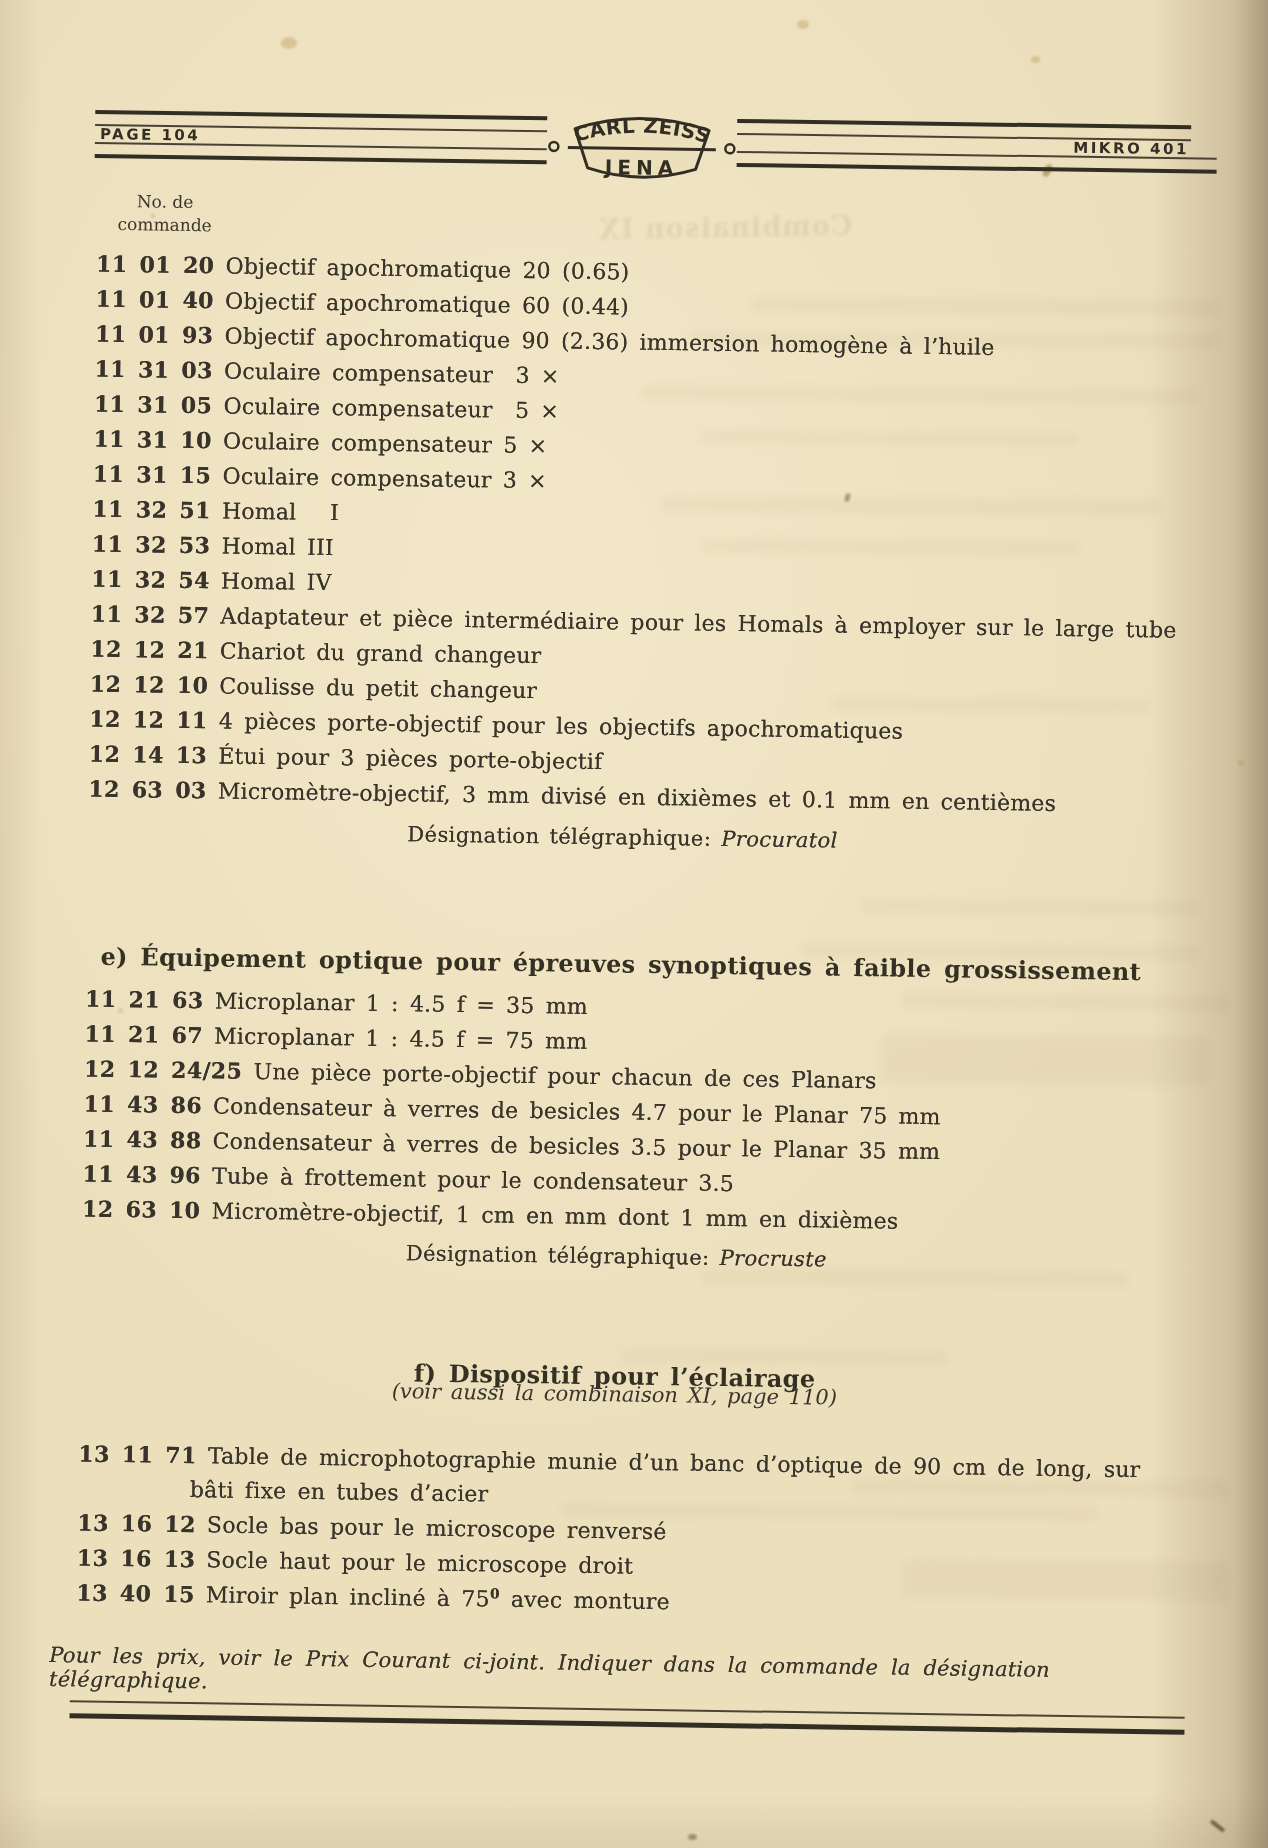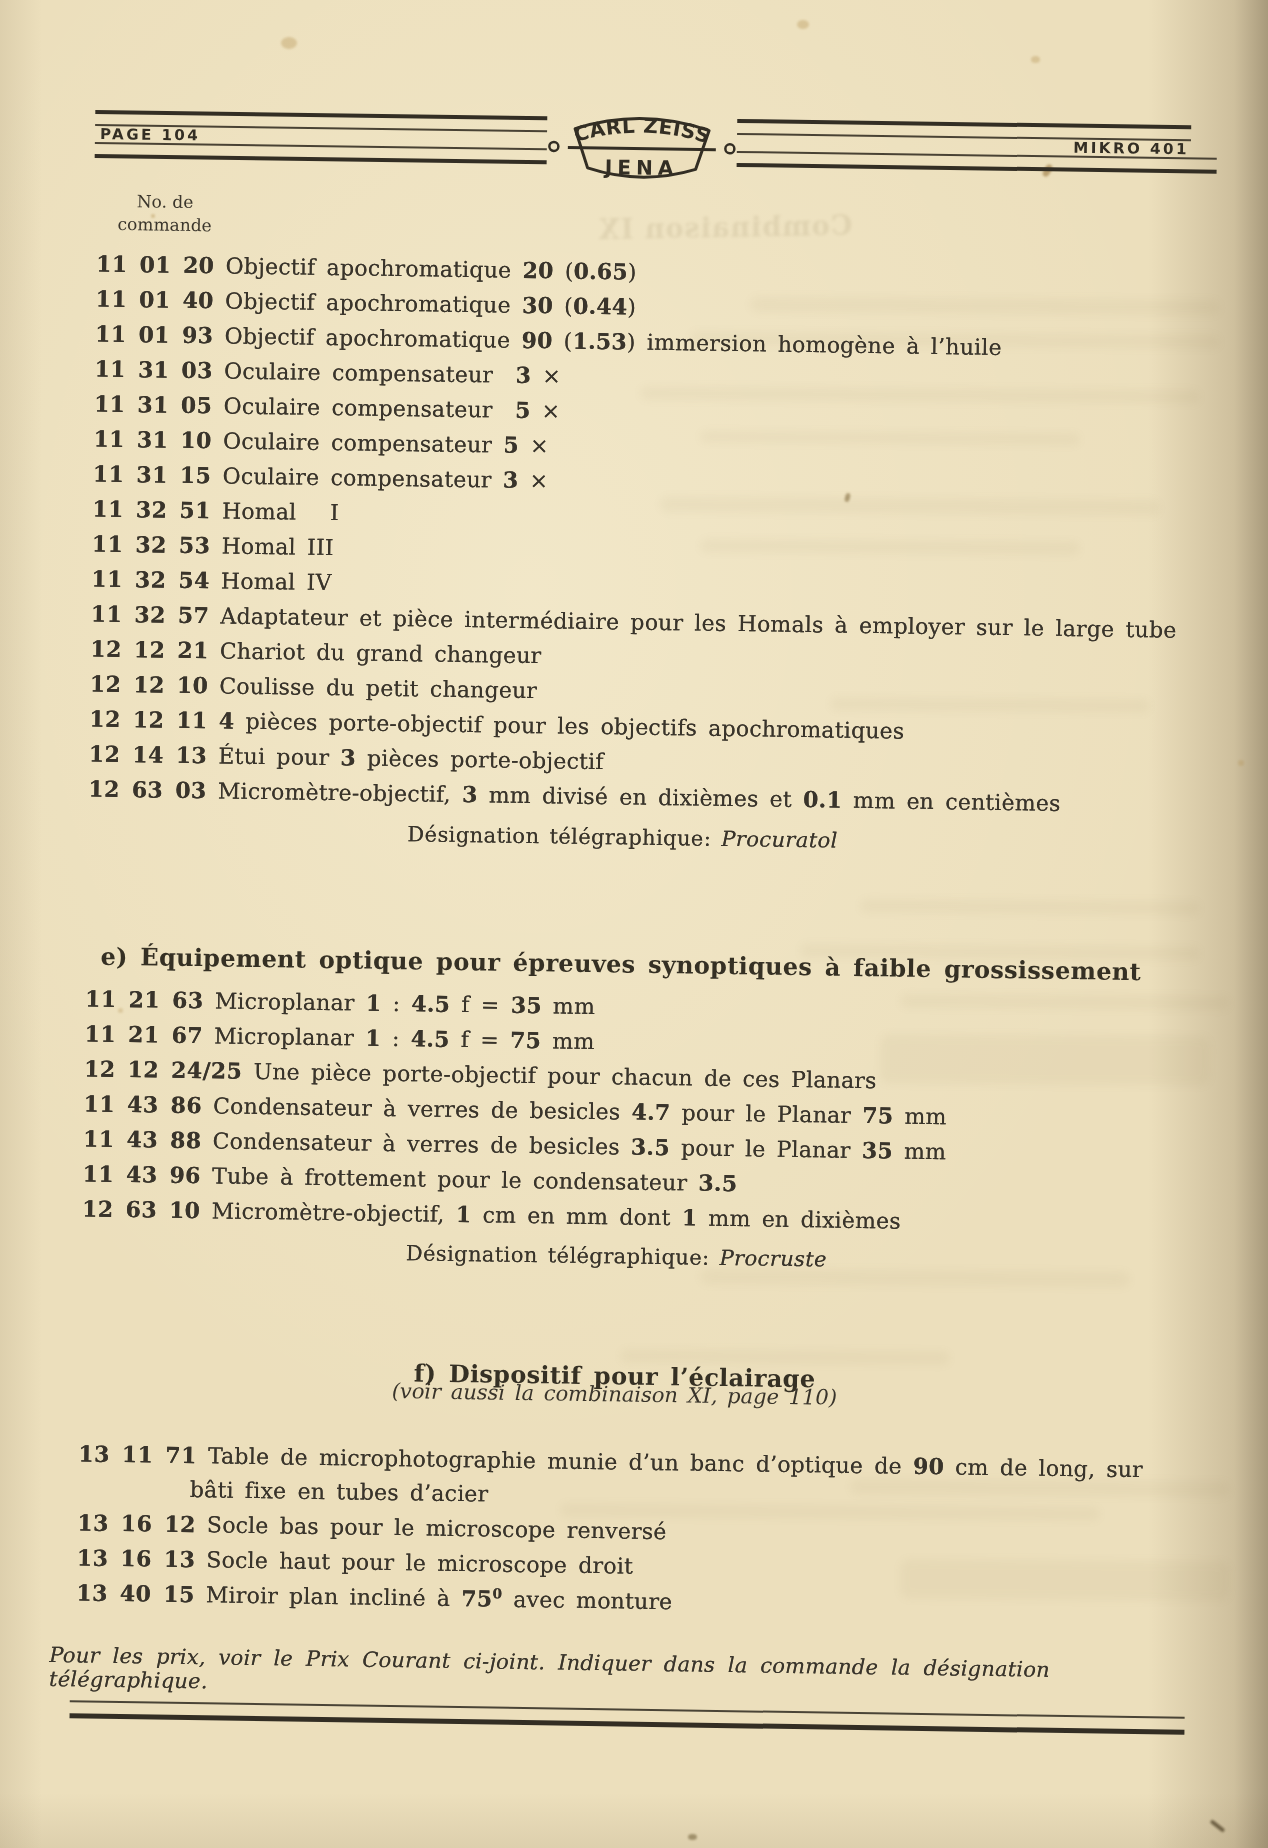--- a/index.html
+++ b/index.html
@@ -82,21 +82,21 @@
     position:absolute;top:189px;left:120px;width:96px;text-align:center;
     font-size:17px;line-height:23px;color:#3b362c;
   }
   .list{position:absolute;left:100px;width:1142px;font-size:22px;line-height:34px;}
   .list1{top:246px;}
   .list2{top:981px;}
   .list3{top:1436px;}
   .item{padding-left:112px;text-indent:-112px;white-space:pre-wrap;
     letter-spacing:.2px;word-spacing:4px;text-shadow:0 0 .4px rgba(57,52,43,.85);}
   .item .no{font-weight:700;letter-spacing:.4px;}
-  .item .desc b{font-weight:700;}
+  .item .desc b{font-weight:400;}
   .item .desc sup{font-size:62%;font-weight:700;vertical-align:super;line-height:0;}
   .tg{position:absolute;left:70px;width:1130px;text-align:center;font-size:21px;
     letter-spacing:.4px;word-spacing:3px;text-shadow:0 0 .4px rgba(57,52,43,.85);}
   .tg1{top:817px;} .tg2{top:1236px;}
   .tg i{font-style:italic;}
   .sec{position:absolute;left:70px;width:1130px;text-align:center;font-weight:700;
     font-size:24px;letter-spacing:.3px;word-spacing:4px;color:#353024;}
   .sec-e{top:921px;} .sec-f{top:1333px;}
   .sub-f{position:absolute;top:1374px;left:70px;width:1130px;text-align:center;
     font-style:italic;font-size:21px;word-spacing:3px;}
@@ -164,22 +164,22 @@
 
   <div class="skew">
 
     <div class="colhead">
       <div>No. de</div>
       <div>commande</div>
     </div>
 
     <section class="list list1">
         <div class="item"><b class="no">11 01 20</b> <span class="desc">Objectif apochromatique <b>20</b> (<b>0.65</b>)</span></div>
-        <div class="item"><b class="no">11 01 40</b> <span class="desc">Objectif apochromatique <b>30</b> (<b>0.44</b>)</span></div>
-        <div class="item"><b class="no">11 01 93</b> <span class="desc">Objectif apochromatique <b>90</b> (<b>1.53</b>) immersion homogène à l’huile</span></div>
+        <div class="item"><b class="no">11 01 40</b> <span class="desc">Objectif apochromatique <b>60</b> (<b>0.44</b>)</span></div>
+        <div class="item"><b class="no">11 01 93</b> <span class="desc">Objectif apochromatique <b>90</b> (<b>2.36</b>) immersion homogène à l’huile</span></div>
         <div class="item"><b class="no">11 31 03</b> <span class="desc">Oculaire compensateur&nbsp;&nbsp;<b>3</b> ×</span></div>
         <div class="item"><b class="no">11 31 05</b> <span class="desc">Oculaire compensateur&nbsp;&nbsp;<b>5</b> ×</span></div>
         <div class="item"><b class="no">11 31 10</b> <span class="desc">Oculaire compensateur <b>5</b> ×</span></div>
         <div class="item"><b class="no">11 31 15</b> <span class="desc">Oculaire compensateur <b>3</b> ×</span></div>
         <div class="item"><b class="no">11 32 51</b> <span class="desc">Homal&nbsp;&nbsp;&nbsp;I</span></div>
         <div class="item"><b class="no">11 32 53</b> <span class="desc">Homal III</span></div>
         <div class="item"><b class="no">11 32 54</b> <span class="desc">Homal IV</span></div>
         <div class="item"><b class="no">11 32 57</b> <span class="desc">Adaptateur et pièce intermédiaire pour les Homals à employer sur le large tube</span></div>
         <div class="item"><b class="no">12 12 21</b> <span class="desc">Chariot du grand changeur</span></div>
         <div class="item"><b class="no">12 12 10</b> <span class="desc">Coulisse du petit changeur</span></div>

